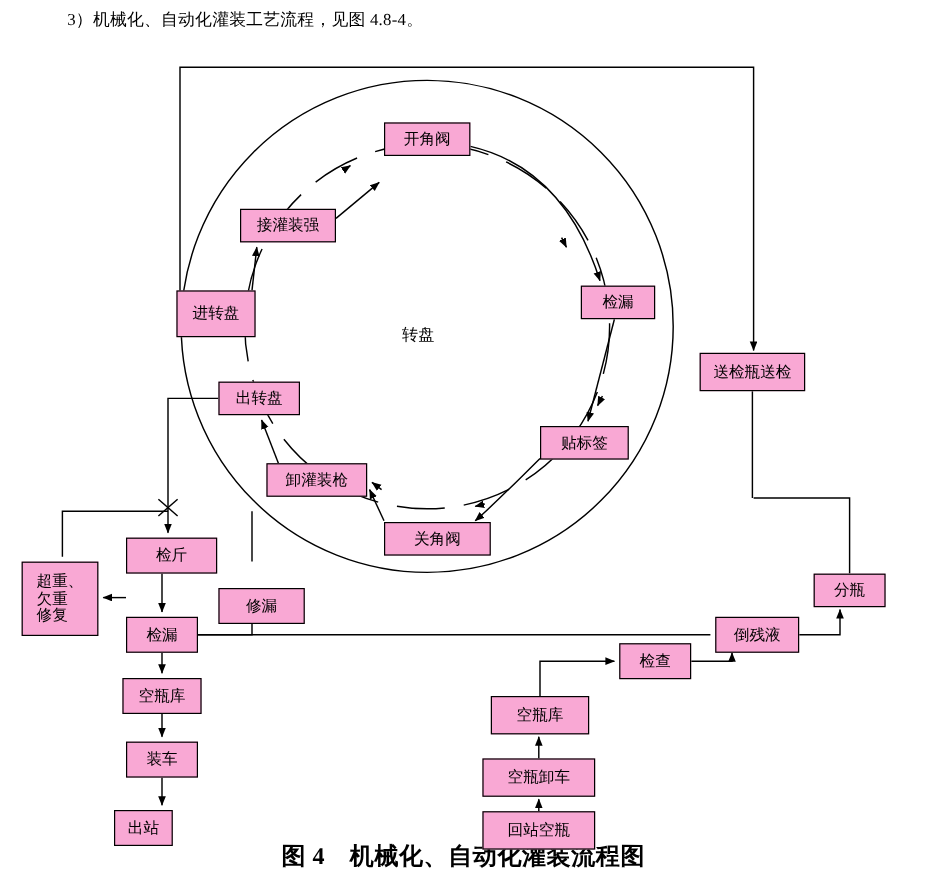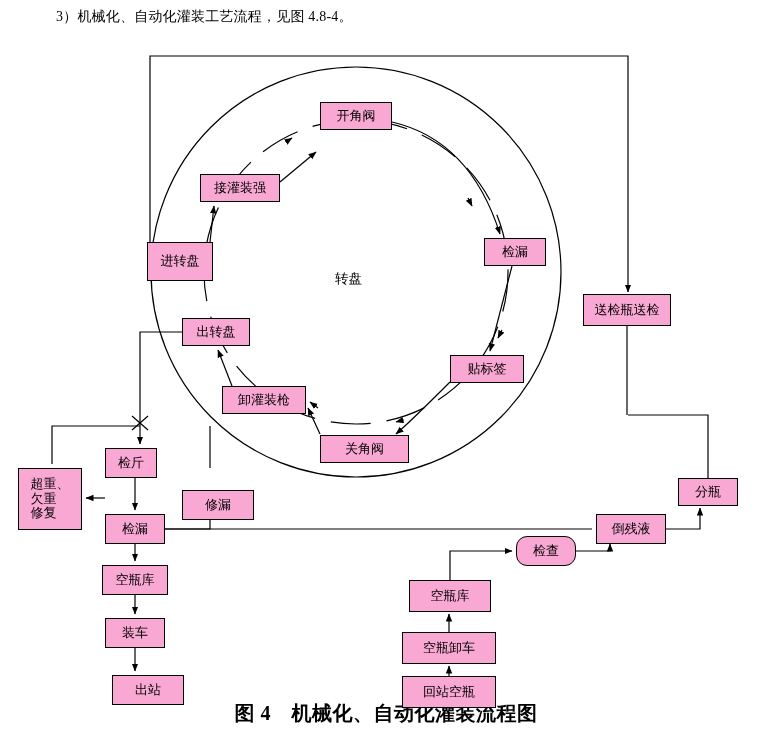--- a/index.html
+++ b/index.html
@@ -166,30 +166,30 @@
     <div class="node" style="left:200px; top:144px; width:80px; height:28px;">接灌装强</div>
     <div class="node" style="left:147px; top:212px; width:66px; height:39px;">进转盘</div>
     <div class="node" style="left:484px; top:208px; width:62px; height:28px;">检漏</div>
     <div class="node" style="left:450px; top:325px; width:74px; height:28px;">贴标签</div>
     <div class="node" style="left:320px; top:389px; width:89px; height:28px;margin-top:16px;">关角阀</div>
     <div class="node" style="left:222px; top:356px; width:84px; height:28px;">卸灌装枪</div>
     <div class="node" style="left:182px; top:288px; width:68px; height:28px;">出转盘</div>
     <div class="node" style="left:583px; top:264px; width:88px; height:32px;">送检瓶送检</div>
     <div class="node" style="left:678px; top:448px; width:60px; height:28px;">分瓶</div>
     <div class="node" style="left:596px; top:484px; width:70px; height:30px;">倒残液</div>
-    <div class="node" style="left:105px; top:418px; width:52px; height:30px;">检斤</div>
+    <div class="node" style="left:105px; top:418px; width:76px; height:30px;">检斤</div>
     <div class="node" style="left:182px; top:460px; width:72px; height:30px;">修漏</div>
     <div class="node" style="left:18px; top:438px; width:64px; height:62px;">超重、
 欠重
 修复</div>
     <div class="node" style="left:105px; top:484px; width:60px; height:30px;">检漏</div>
     <div class="node" style="left:102px; top:535px; width:66px; height:30px;">空瓶库</div>
     <div class="node" style="left:105px; top:588px; width:60px; height:30px;">装车</div>
-    <div class="node" style="left:112px; top:645px; width:72px; height:30px;">出站</div>
-    <div class="node" style="left:516px; top:506px; width:60px; height:30px;border-radius:11px;">检查</div>
+    <div class="node" style="left:95px; top:645px; width:49px; height:30px;">出站</div>
+    <div class="node" style="left:516px; top:506px; width:60px; height:30px;">检查</div>
     <div class="node" style="left:409px; top:550px; width:82px; height:32px;">空瓶库</div>
     <div class="node" style="left:402px; top:646px; width:94px; height:32px;">回站空瓶</div>
     <div class="node" style="left:402px; top:602px; width:94px; height:32px;">空瓶卸车</div>
 
   </div>
 
   <div class="caption">图 4　机械化、自动化灌装流程图</div>
 
 </div>
 

